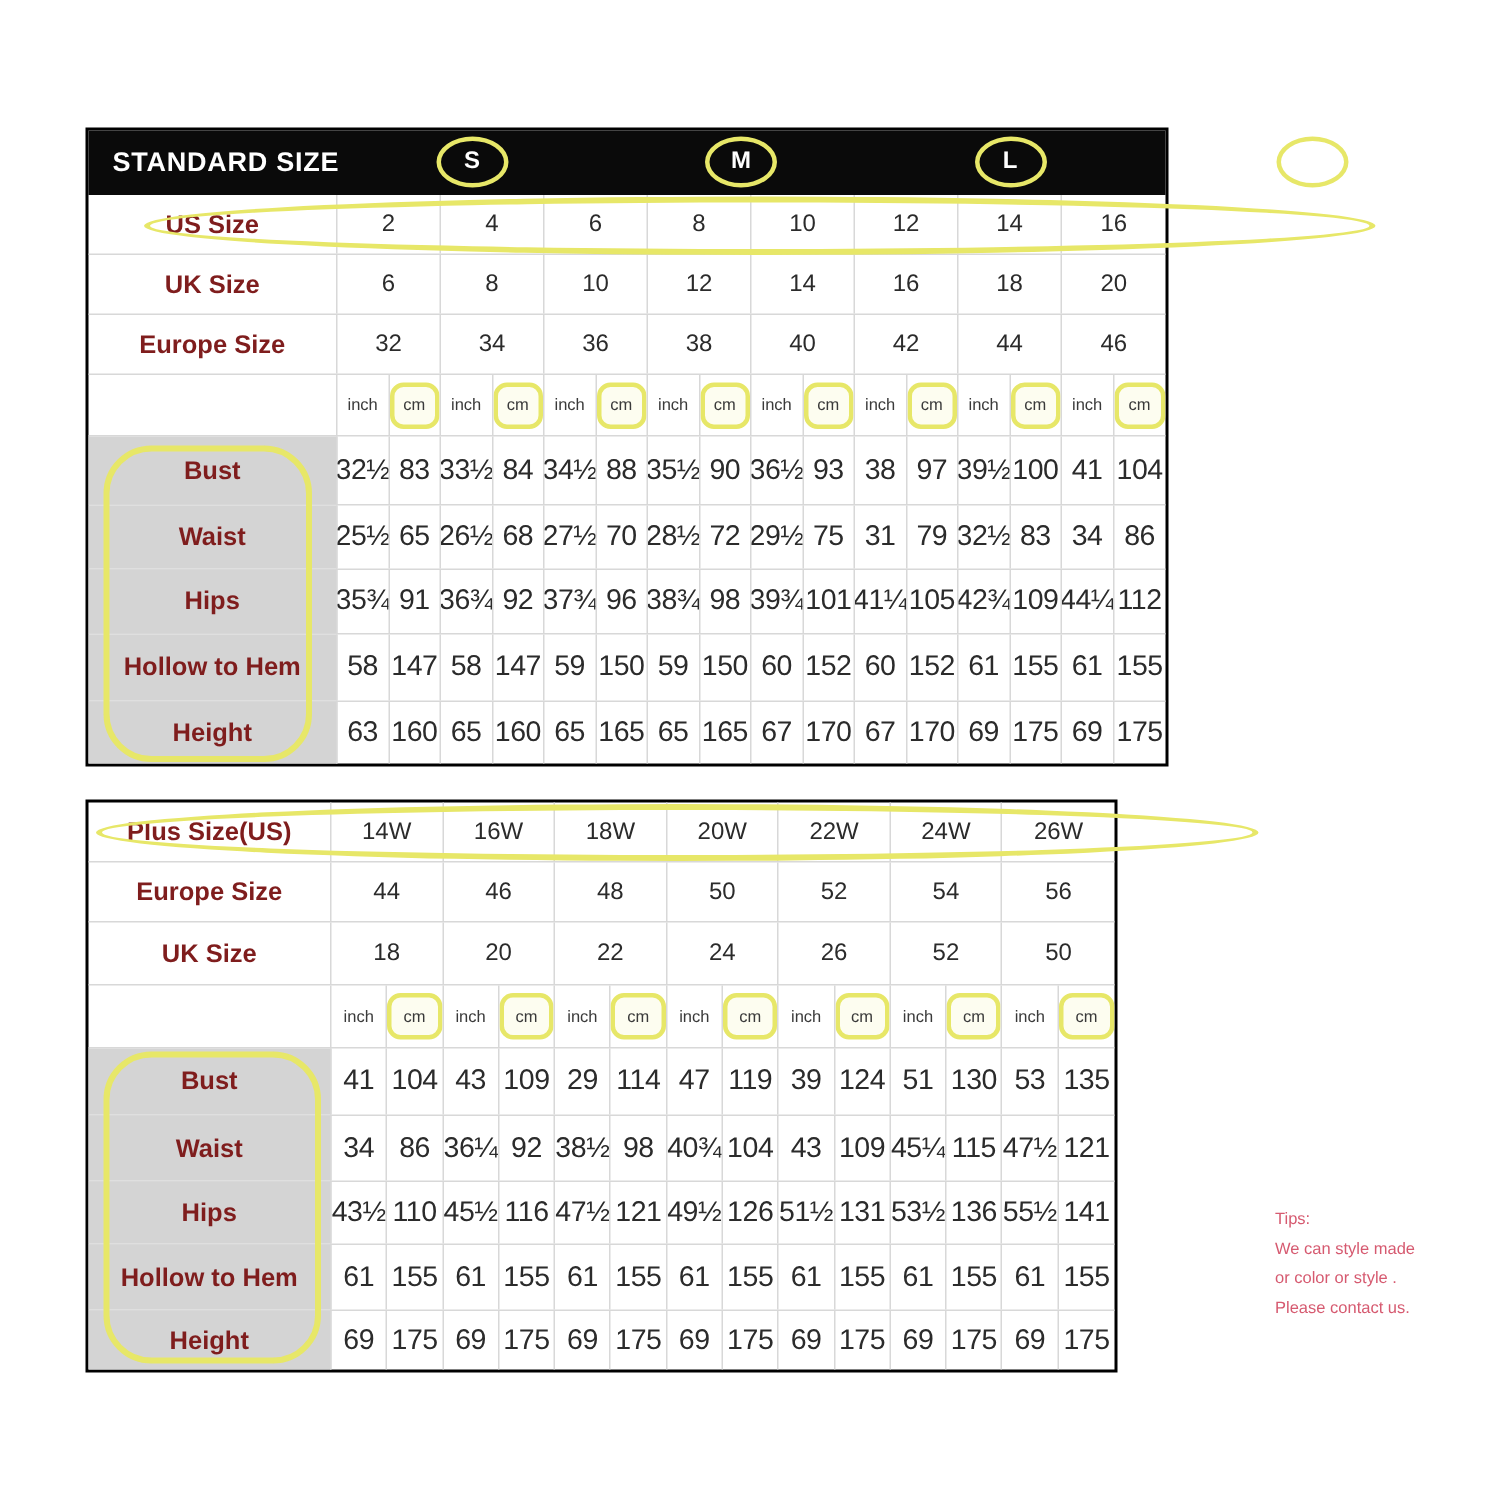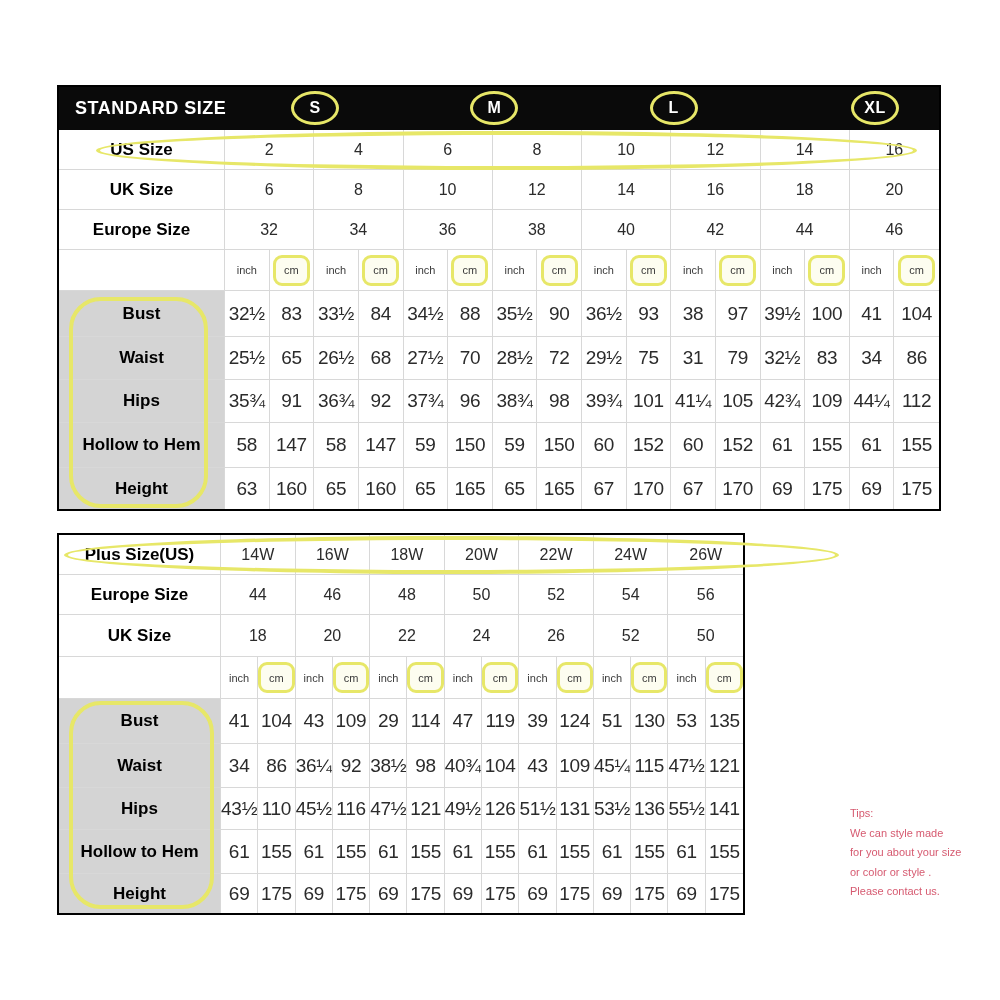--- a/index.html
+++ b/index.html
@@ -9,38 +9,38 @@
     --grid-line:#d8d8d8;
     --tips-pink:#d65a70;
     --text:#2b2b2b;
   }
   *{box-sizing:border-box;margin:0;padding:0;}
   html,body{width:1000px;height:1000px;background:#ffffff;}
   body{font-family:"Liberation Sans", sans-serif;color:var(--text);}
   .canvas{position:relative;width:1000px;height:1000px;background:#fff;overflow:hidden;}
 
   .size-table{position:absolute;border:2px solid #000;background:#fff;}
-  #std-table{left:57px;top:85px;width:884px;}
+  #std-table{left:57px;top:85px;width:722px;}
   #plus-table{left:57px;top:533px;width:688px;}
 
   .thead{position:relative;height:43px;background:var(--header-bg);color:#fff;
     display:flex;align-items:center;padding-left:16px;
     font-weight:bold;font-size:18px;letter-spacing:.5px;}
   .size-ellipse{position:absolute;top:4px;width:48px;height:34px;border:3px solid var(--highlight-yellow);
     border-radius:50%;display:flex;align-items:center;justify-content:center;
     color:#fff;font-weight:bold;font-size:16px;}
 
   .row{display:grid;border-bottom:1px solid var(--grid-line);}
   .row:last-child{border-bottom:none;}
   #std-table .row{grid-template-columns:166px repeat(16,1fr);}
   #plus-table .row{grid-template-columns:162px repeat(14,1fr);}
   .cell{display:flex;align-items:center;justify-content:center;
     border-right:1px solid var(--grid-line);overflow:hidden;}
   .cell:last-child{border-right:none;}
-  .cell.label{font-weight:bold;font-size:17px;color:#000000;}
+  .cell.label{font-weight:bold;font-size:17px;color:#7f1d1d;}
   .cell.gray{background:var(--label-gray);}
   .cell.group{grid-column:span 2;font-size:16px;}
   .cell.unit{font-size:11px;color:#3a3a3a;}
   .cell.val{font-size:19px;letter-spacing:-0.3px;}
   .cm-box{display:flex;align-items:center;justify-content:center;width:37px;height:31px;
     border:3px solid var(--highlight-yellow);border-radius:9px;background:rgba(248,248,200,.28);}
 
   .oval{position:absolute;border:4px solid var(--highlight-yellow);border-radius:50%;
     pointer-events:none;}
   .capsule{position:absolute;border:4px solid var(--highlight-yellow);border-radius:32px;
@@ -386,19 +386,18 @@
         </div>
       </div>
     <div class="oval" id="plus-oval"></div>
     <div class="capsule" id="plus-capsule"></div>
   </section>
 
   <div class="tips">
     <div>Tips:</div>
     <div id="tips-lines">
         <div class="tips-line">We can style made</div>
-        <div class="tips-line">for you about your size</div>
         <div class="tips-line">or color or style .</div>
         <div class="tips-line">Please contact us.</div>
       </div>
   </div>
 
 </div>
 
 </body></html>

